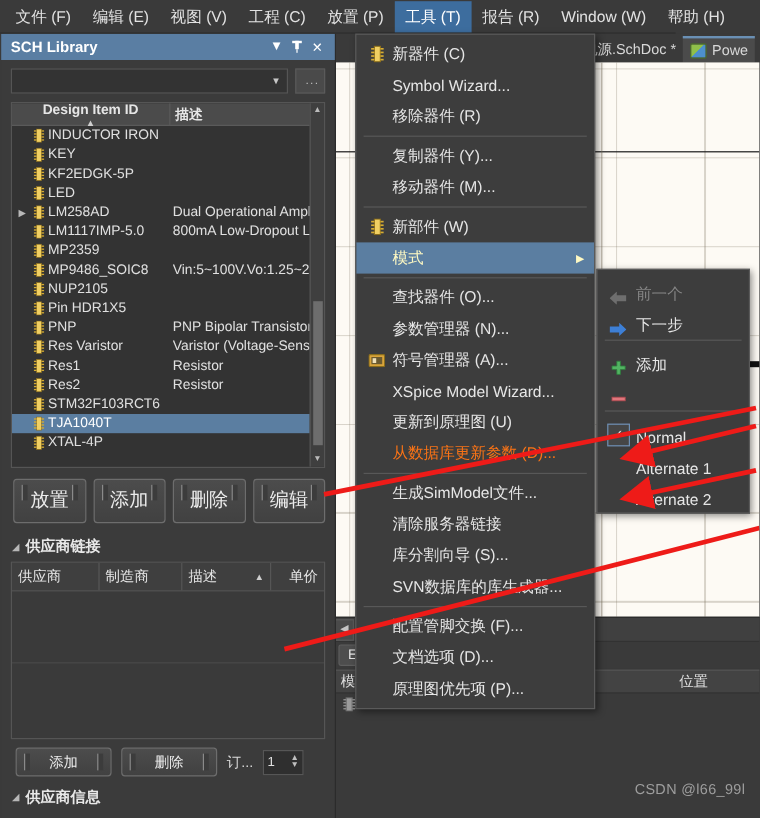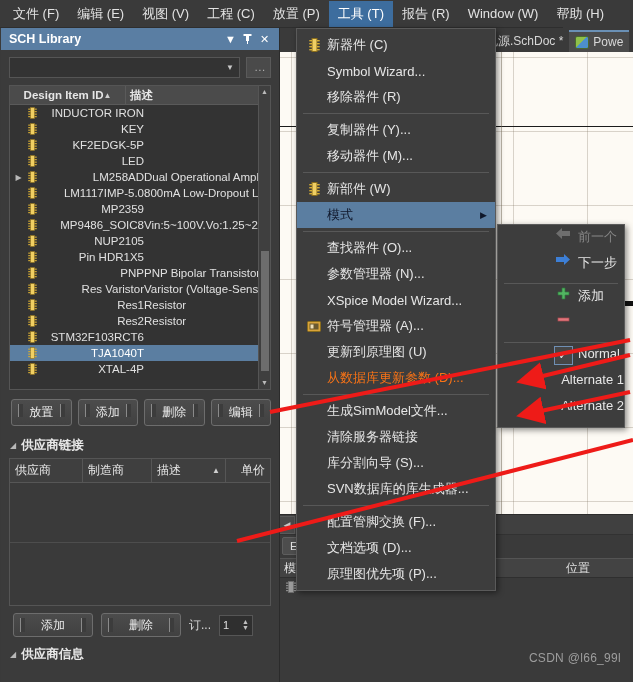--- a/index.html
+++ b/index.html
@@ -73,48 +73,48 @@
     margin: 2px 8px 0 8px; height: 305px;
     border: 1px solid #555555; background: #333333;
     position: relative; overflow: hidden;
   }
   .lb-head { display: flex; height: 19px; background: #4b4b4b; border-bottom: 1px solid #5a5a5a; }
   .lb-head .col {
     display: flex; align-items: center; padding: 0 4px;
     color: #e6e6e6; font-size: 11.5px; font-weight: bold;
     border-right: 1px solid #5a5a5a;
   }
-  .lb-head .col.c1 { width: 116px; justify-content: center; }
+  .lb-head .col.c1 { width: 132px; justify-content: flex-start; flex-direction: column; }
   .lb-head .col.c2 { flex: 1; border-right: none; }
   .lb-rows { position: absolute; top: 19px; left: 0; right: 0; bottom: 0; }
   .lb-row {
     display: flex; align-items: center; height: 16px;
     padding-left: 2px; font-size: 11.5px; color: #e0e0e0;
   }
   .lb-row.sel { background: #5b7ea1; color: #ffffff; }
   .lb-row .tri {
     width: 13px; text-align: center; color: #b8b8b8; font-size: 8px;
   }
   .lb-row .ic { width: 15px; display: flex; justify-content: center; }
-  .lb-row .nm { width: 104px; white-space: nowrap; overflow: hidden; text-align: right; }
+  .lb-row .nm { width: 104px; white-space: nowrap; overflow: hidden; }
   .lb-row .ds { flex: 1; white-space: nowrap; overflow: hidden; }
   .chipicon { display: block; }
 
   .lb-scroll {
     position: absolute; right: 0; top: 0; bottom: 0; width: 12px;
     background: #3f3f3f; border-left: 1px solid #555;
   }
   .lb-scroll .arw { height: 12px; color: #bbb; font-size: 7px; text-align: center; line-height: 12px; }
   .lb-scroll .thumb { position: absolute; left: 2px; width: 8px; background: #6d6d6d; }
 
   .btnrow { display: flex; gap: 6px; padding: 9px 8px 6px 10px; }
   .abtn {
-    flex: 1; height: 27px; border: 1px solid #6d6d6d; border-radius: 3px;
+    flex: 1; height: 37px; border: 1px solid #6d6d6d; border-radius: 3px;
     background: linear-gradient(#4c4c4c, #414141);
-    color: #ececec; font-size: 12px;
+    color: #ececec; font-size: 16px;
     display: flex; align-items: center; justify-content: center;
     position: relative;
   }
   .abtn::before, .abtn::after {
     content:""; position: absolute; top: 4px; width: 4px; height: 13px;
     background: #3c3c3c; border-left: 1px solid #8a8a8a;
   }
   .abtn::before { left: 6px; }
   .abtn::after { right: 6px; }
 
@@ -243,38 +243,38 @@
     border: 1px solid #5a5a5a;
     box-shadow: 2px 2px 6px rgba(0,0,0,.45);
     padding: 3px 0 3px 0;
     z-index: 60;
   }
   .mi {
     display: flex; align-items: center; height: 26px;
     padding-left: 4px; color: #e6e6e6; font-size: 13px; white-space: nowrap;
   }
   .mi.disabled { color: #f97316; }
-  .mi.hl { background: #5b7ea1; color: #0f172a; }
+  .mi.hl { background: #5b7ea1; color: #fef9c3; }
   .mi .gi { width: 26px; display: flex; align-items: center; justify-content: center; }
   .mi .lbl { flex: 1; }
   .mi .arr { padding-right: 8px; font-size: 9px; }
   .msep { height: 1px; background: #585858; margin: 3px 6px 3px 6px; }
 
   
   .submenu {
     position: absolute; left: 497px; top: 224px;
     width: 128px;
     background: #3d3d3d; border: 1px solid #5a5a5a;
     box-shadow: 2px 2px 6px rgba(0,0,0,.45);
     padding: 3px 0;
     z-index: 70;
   }
   .smi {
-    display: flex; align-items: flex-start; height: 26px;
-    padding-left: 2px; color: #e6e6e6; font-size: 13px; white-space: nowrap; margin-left: 48px;
+    display: flex; align-items: flex-end; height: 26px;
+    padding-left: 2px; color: #e6e6e6; font-size: 13px; white-space: nowrap;
   }
   .smi.disabled { color: #858585; }
   .smi .gi { width: 30px; display: flex; align-items: center; justify-content: center; font-size: 14px; }
   .chkbox {
     width: 19px; height: 19px; border: 1px solid #6f8fb4; background: #464646;
     display: flex; align-items: center; justify-content: center;
     color: #e8e8e8; font-size: 11px;
   }
 
   
@@ -838,32 +838,32 @@
     <div class="msep"></div>
     <div class="mi">
       <span class="gi"></span>
       <span class="lbl">查找器件 (O)...</span>
     </div>
     <div class="mi">
       <span class="gi"></span>
       <span class="lbl">参数管理器 (N)...</span>
     </div>
     <div class="mi">
-      <span class="gi"></span>
-      <span class="lbl">XSpice Model Wizard...</span>
-    </div>
-    <div class="mi">
       <span class="gi">
         <svg width="14" height="12" viewBox="0 0 14 12">
           <rect x="0.5" y="1.5" width="13" height="10" rx="1" fill="#d9a43a" stroke="#8a6d1c"></rect>
           <rect x="2.5" y="3.5" width="9" height="6" fill="#6b5a30"></rect>
           <rect x="3.5" y="4.5" width="3" height="4" fill="#efe0b8"></rect>
         </svg>
       </span>
       <span class="lbl">符号管理器 (A)...</span>
+    </div>
+    <div class="mi">
+      <span class="gi"></span>
+      <span class="lbl">XSpice Model Wizard...</span>
     </div>
     <div class="mi">
       <span class="gi"></span>
       <span class="lbl">更新到原理图 (U)</span>
     </div>
     <div class="mi disabled">
       <span class="gi"></span>
       <span class="lbl">从数据库更新参数 (D)...</span>
     </div>
     <div class="msep"></div>

